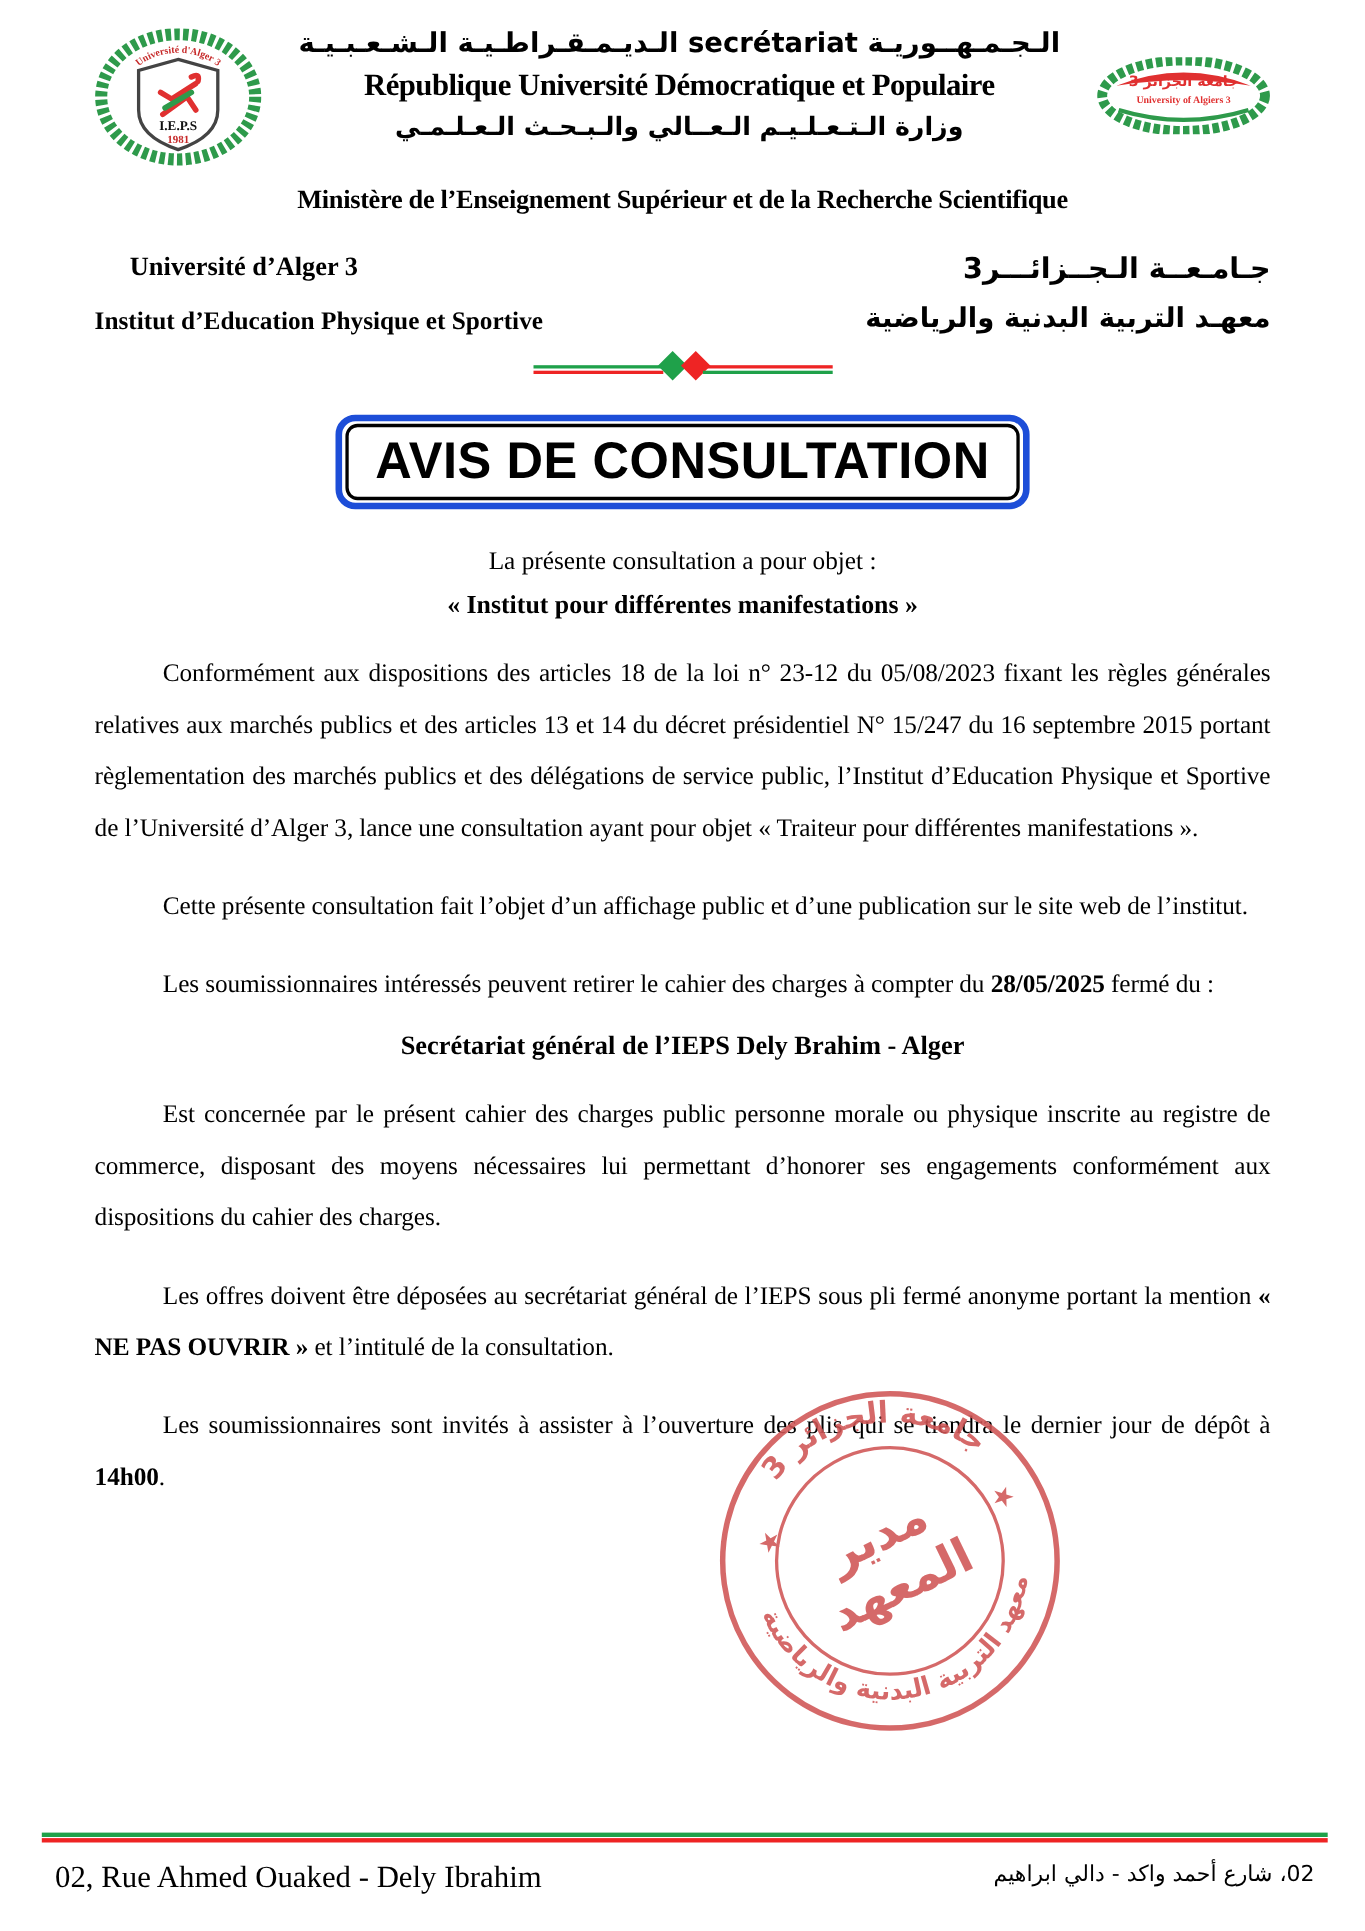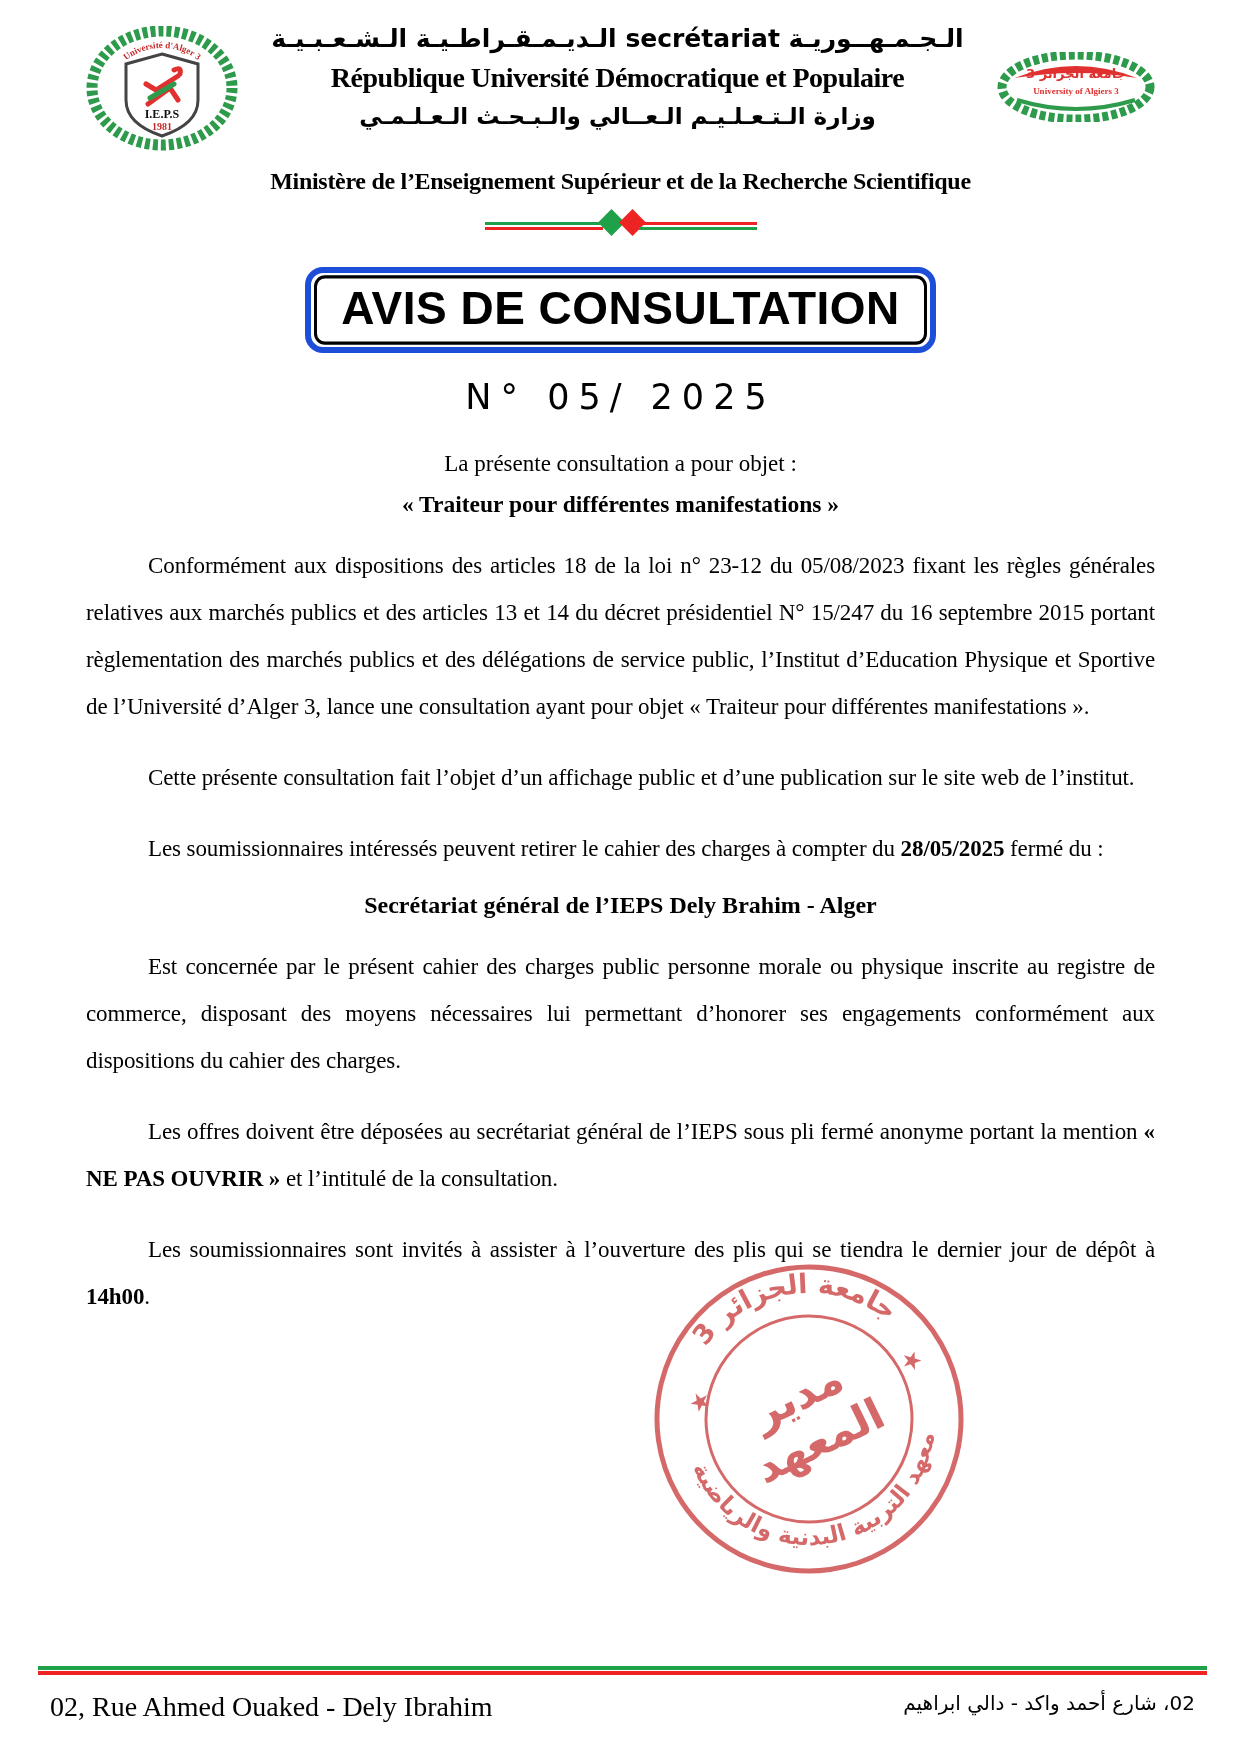--- a/index.html
+++ b/index.html
@@ -115,44 +115,53 @@
           <path d="M18,26 Q79,2 140,26 Q79,16 18,26 Z" fill="#e03030"></path>
           <text x="79" y="26" text-anchor="middle" font-size="13" font-weight="bold" fill="#e03030" font-family="DejaVu Sans, sans-serif" direction="rtl">جامعة الجزائر 3</text>
           <text x="79" y="42" text-anchor="middle" font-size="9" font-weight="bold" fill="#e03030" font-family="Liberation Serif, serif">University of Algiers 3</text>
           <path d="M20,48 Q79,66 138,48" stroke="#2e9a4b" stroke-width="4" fill="none"></path>
         </svg>
       </div>
     </div>
 
     <div class="hdr-ministry">Ministère de l’Enseignement Supérieur et de la Recherche Scientifique</div>
 
+    <div class="inst-row">
+      <div class="inst-left">
+        <div class="l1">Université d’Alger 3</div>
+        <div class="l2">Institut d’Education Physique et Sportive</div>
+      </div>
+      <div class="inst-right ar-text">
+        <div class="l1">جـامـعــة الـجــزائـــر3</div>
+        <div class="l2">معهـد التربية البدنية والرياضية</div>
+      </div>
+    </div>
 
     <div class="divider">
       <div class="seg seg-left">
         <div class="a" style="background:#1fa14a"></div>
         <div class="b" style="background:#ee2424"></div>
       </div>
       <div class="diamond d-green" style="background:#1fa14a"></div>
       <div class="diamond d-red" style="background:#ee2424"></div>
       <div class="seg seg-right">
         <div class="a" style="background:#ee2424"></div>
         <div class="b" style="background:#1fa14a"></div>
       </div>
     </div>
 
     <div class="title-wrap">
       <div class="title-outer">
         <div class="title-inner">AVIS DE CONSULTATION</div>
       </div>
     </div>
-    <div class="title-number">N° 05/ 2025</div>
 
     <div class="body-block">
       <div class="center-line">La présente consultation a pour objet :</div>
-      <div class="center-line obj-line">« Traiteur pour différentes manifestations »</div>
+      <div class="center-line obj-line">« Institut pour différentes manifestations »</div>
 
       <p class="para">Conformément aux dispositions des articles 18 de la loi n° 23-12 du 05/08/2023 fixant les règles générales relatives aux marchés publics et des articles 13 et 14 du décret présidentiel N° 15/247 du 16 septembre 2015 portant règlementation des marchés publics et des délégations de service public, l’Institut d’Education Physique et Sportive de l’Université d’Alger 3, lance une consultation ayant pour objet « Traiteur pour différentes manifestations ».</p>
 
       <p class="para">Cette présente consultation fait l’objet d’un affichage public et d’une publication sur le site web de l’institut.</p>
 
       <p class="para"><span>Les soumissionnaires intéressés peuvent retirer le cahier des charges à compter du </span><b>28/05/2025</b><span> fermé du :</span></p>
 
       <div class="sec-line">Secrétariat général de l’IEPS Dely Brahim - Alger</div>
 
       <p class="para">Est concernée par le présent cahier des charges public personne morale ou physique inscrite au registre de commerce, disposant des moyens nécessaires lui permettant d’honorer ses engagements conformément aux dispositions du cahier des charges.</p>

